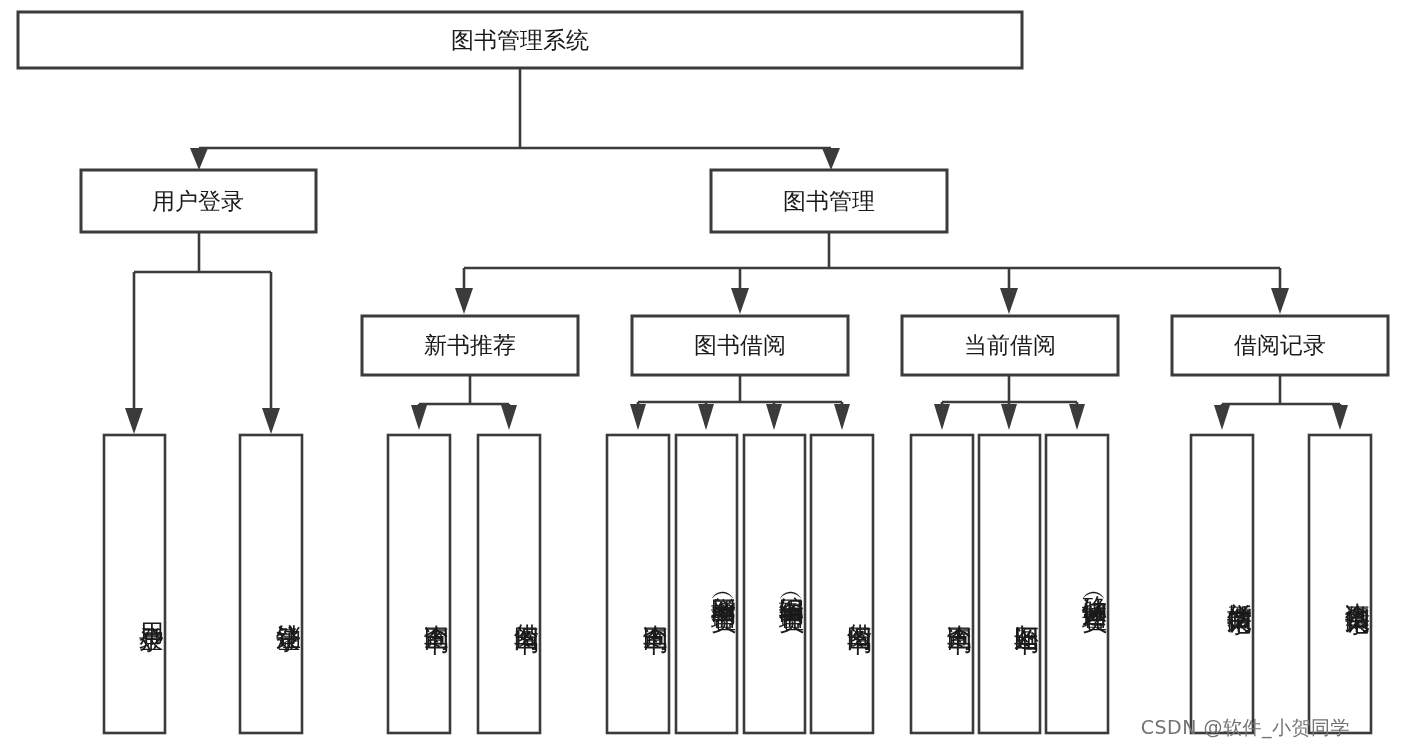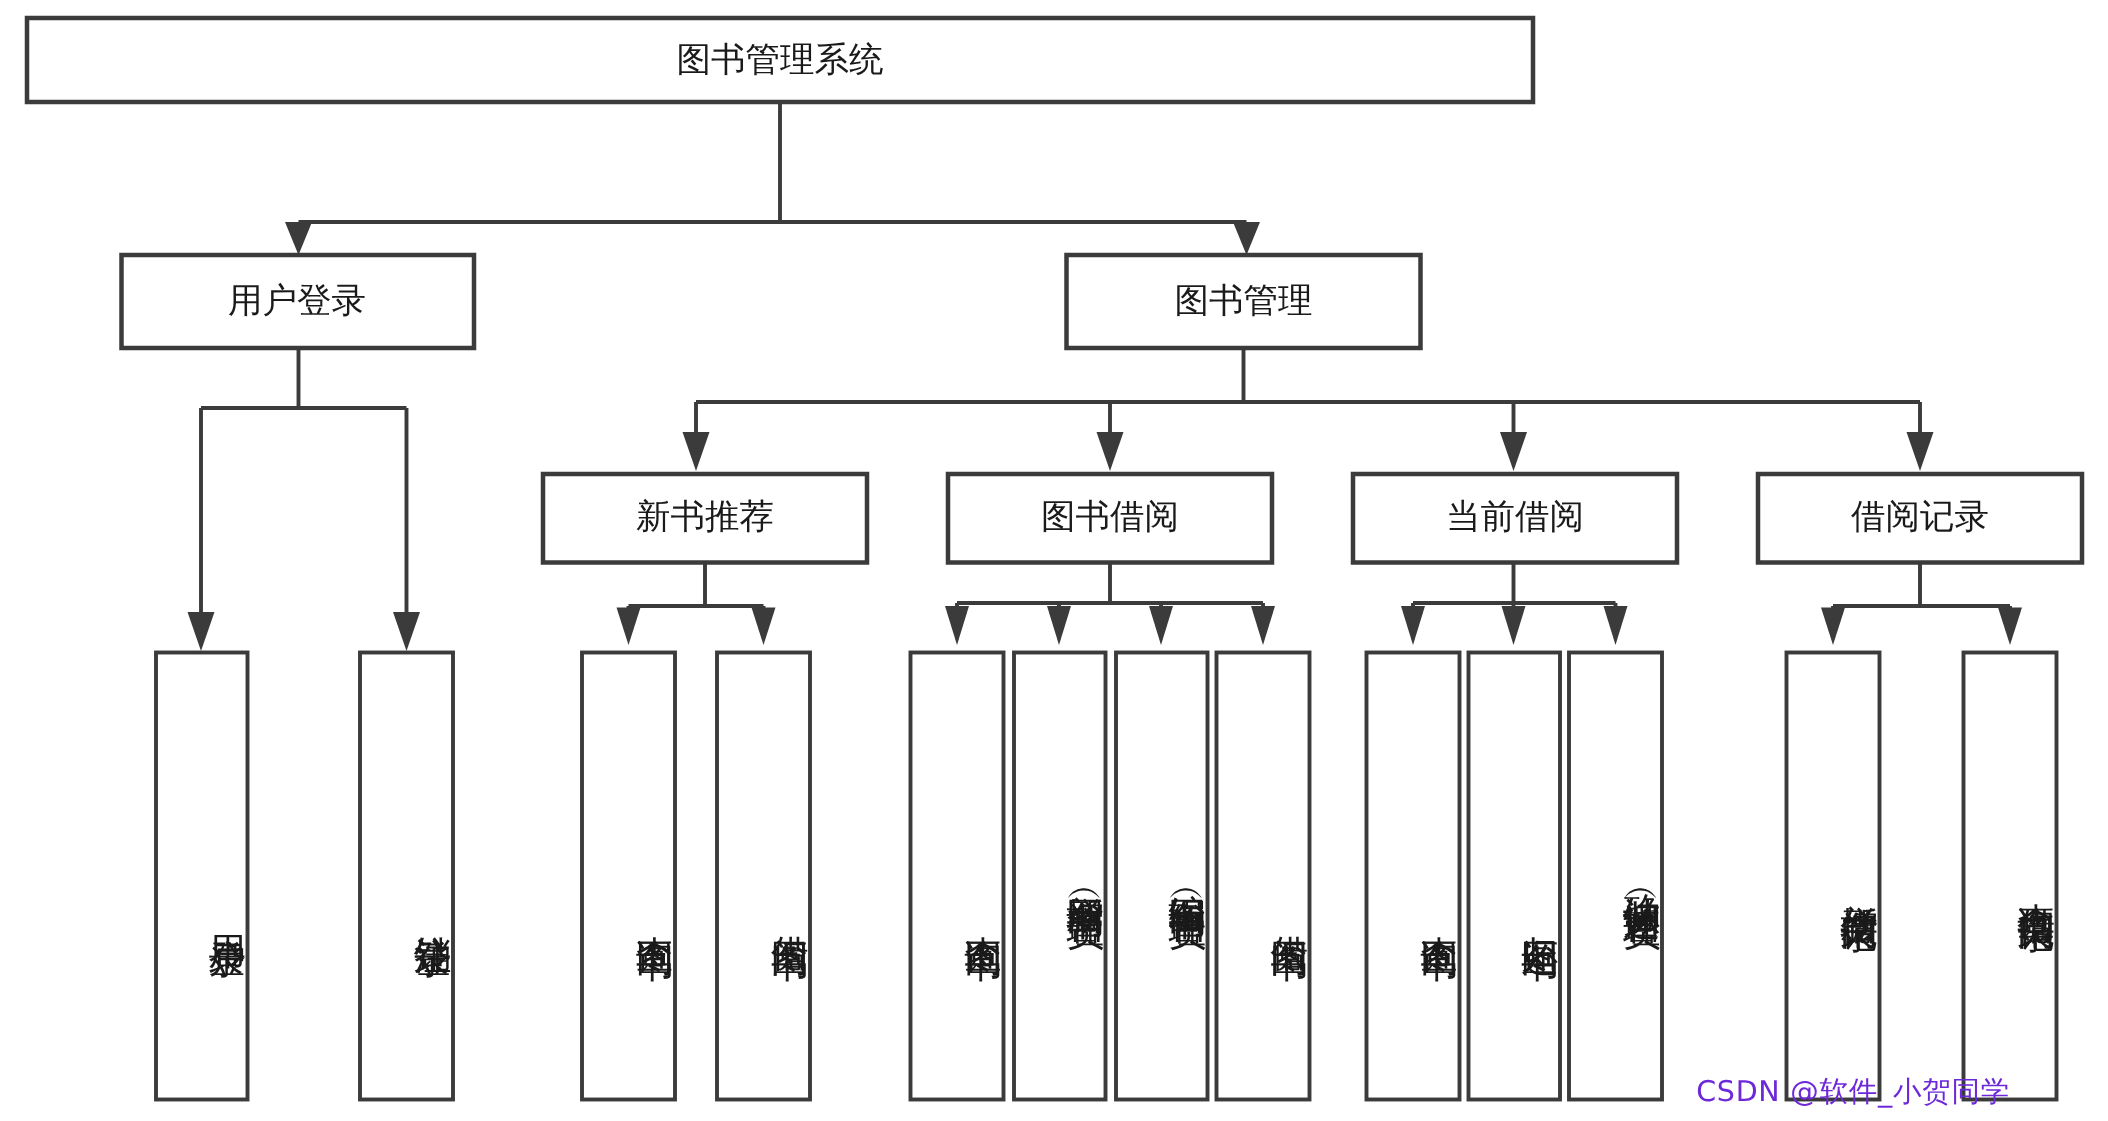--- a/index.html
+++ b/index.html
@@ -12,20 +12,21 @@
     width: 1405px;
     height: 747px;
     overflow: hidden;
     font-family: "DejaVu Sans", "Liberation Sans", sans-serif;
   }
   #diagram-root {
     position: relative;
     width: 1350px;
     height: 747px;
     background: #ffffff;
+    padding-left: 10px;
   }
   svg#diagram-svg {
     position: absolute;
     left: 0;
     top: 0;
     width: 1405px;
     height: 747px;
   }
   .node-box {
     fill: #ffffff;
@@ -73,21 +74,21 @@
     white-space: nowrap;
     text-align: center;
     pointer-events: none;
   }
   .watermark {
     position: absolute;
     right: 10px;
     bottom: 6px;
     font-family: "DejaVu Sans", "Liberation Sans", sans-serif;
     font-size: 19px;
-    color: #6d28d9;
+    color: #737373;
     letter-spacing: 0.5px;
     white-space: nowrap;
   }
 </style>
 </head>
 <body>
 
 <div id="diagram-root">
 
   <svg id="diagram-svg" viewBox="0 0 1405 747">

